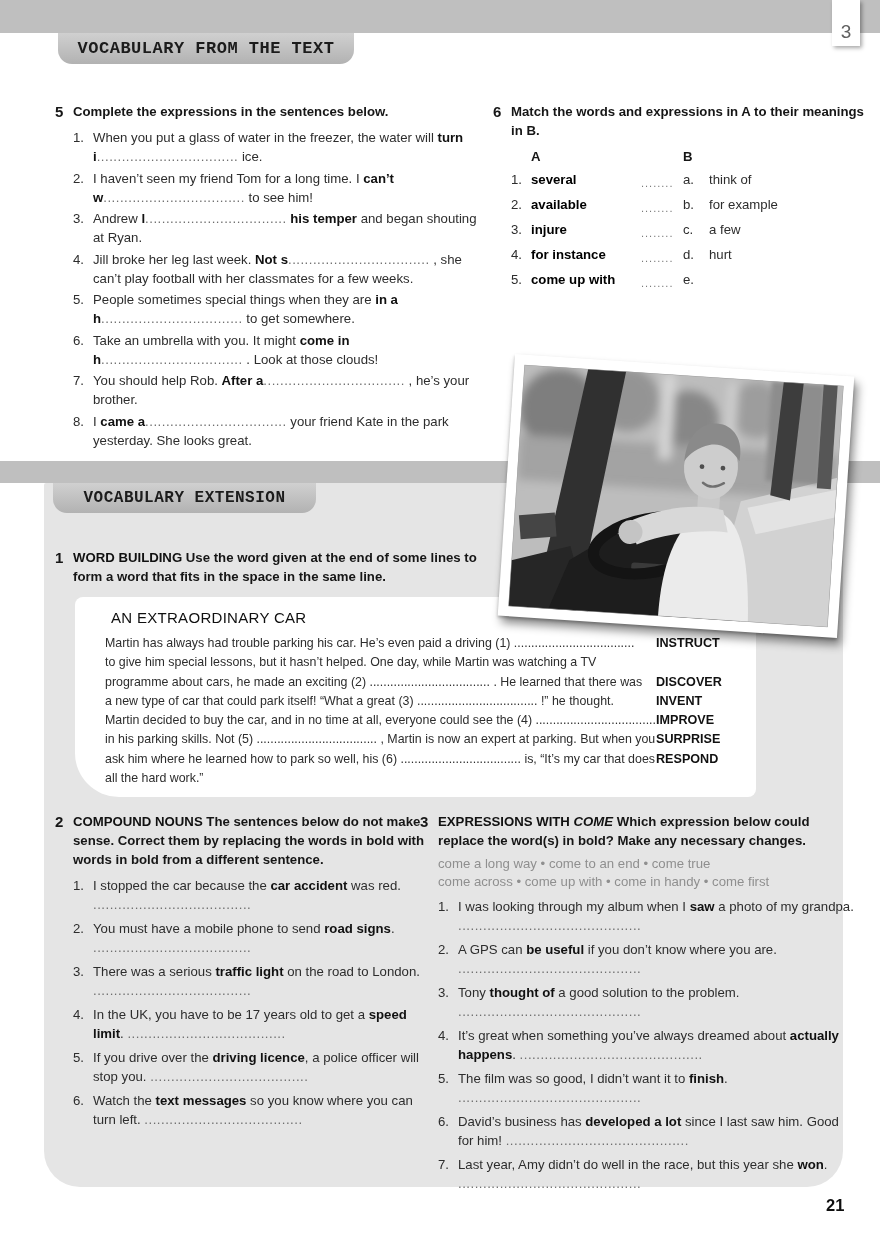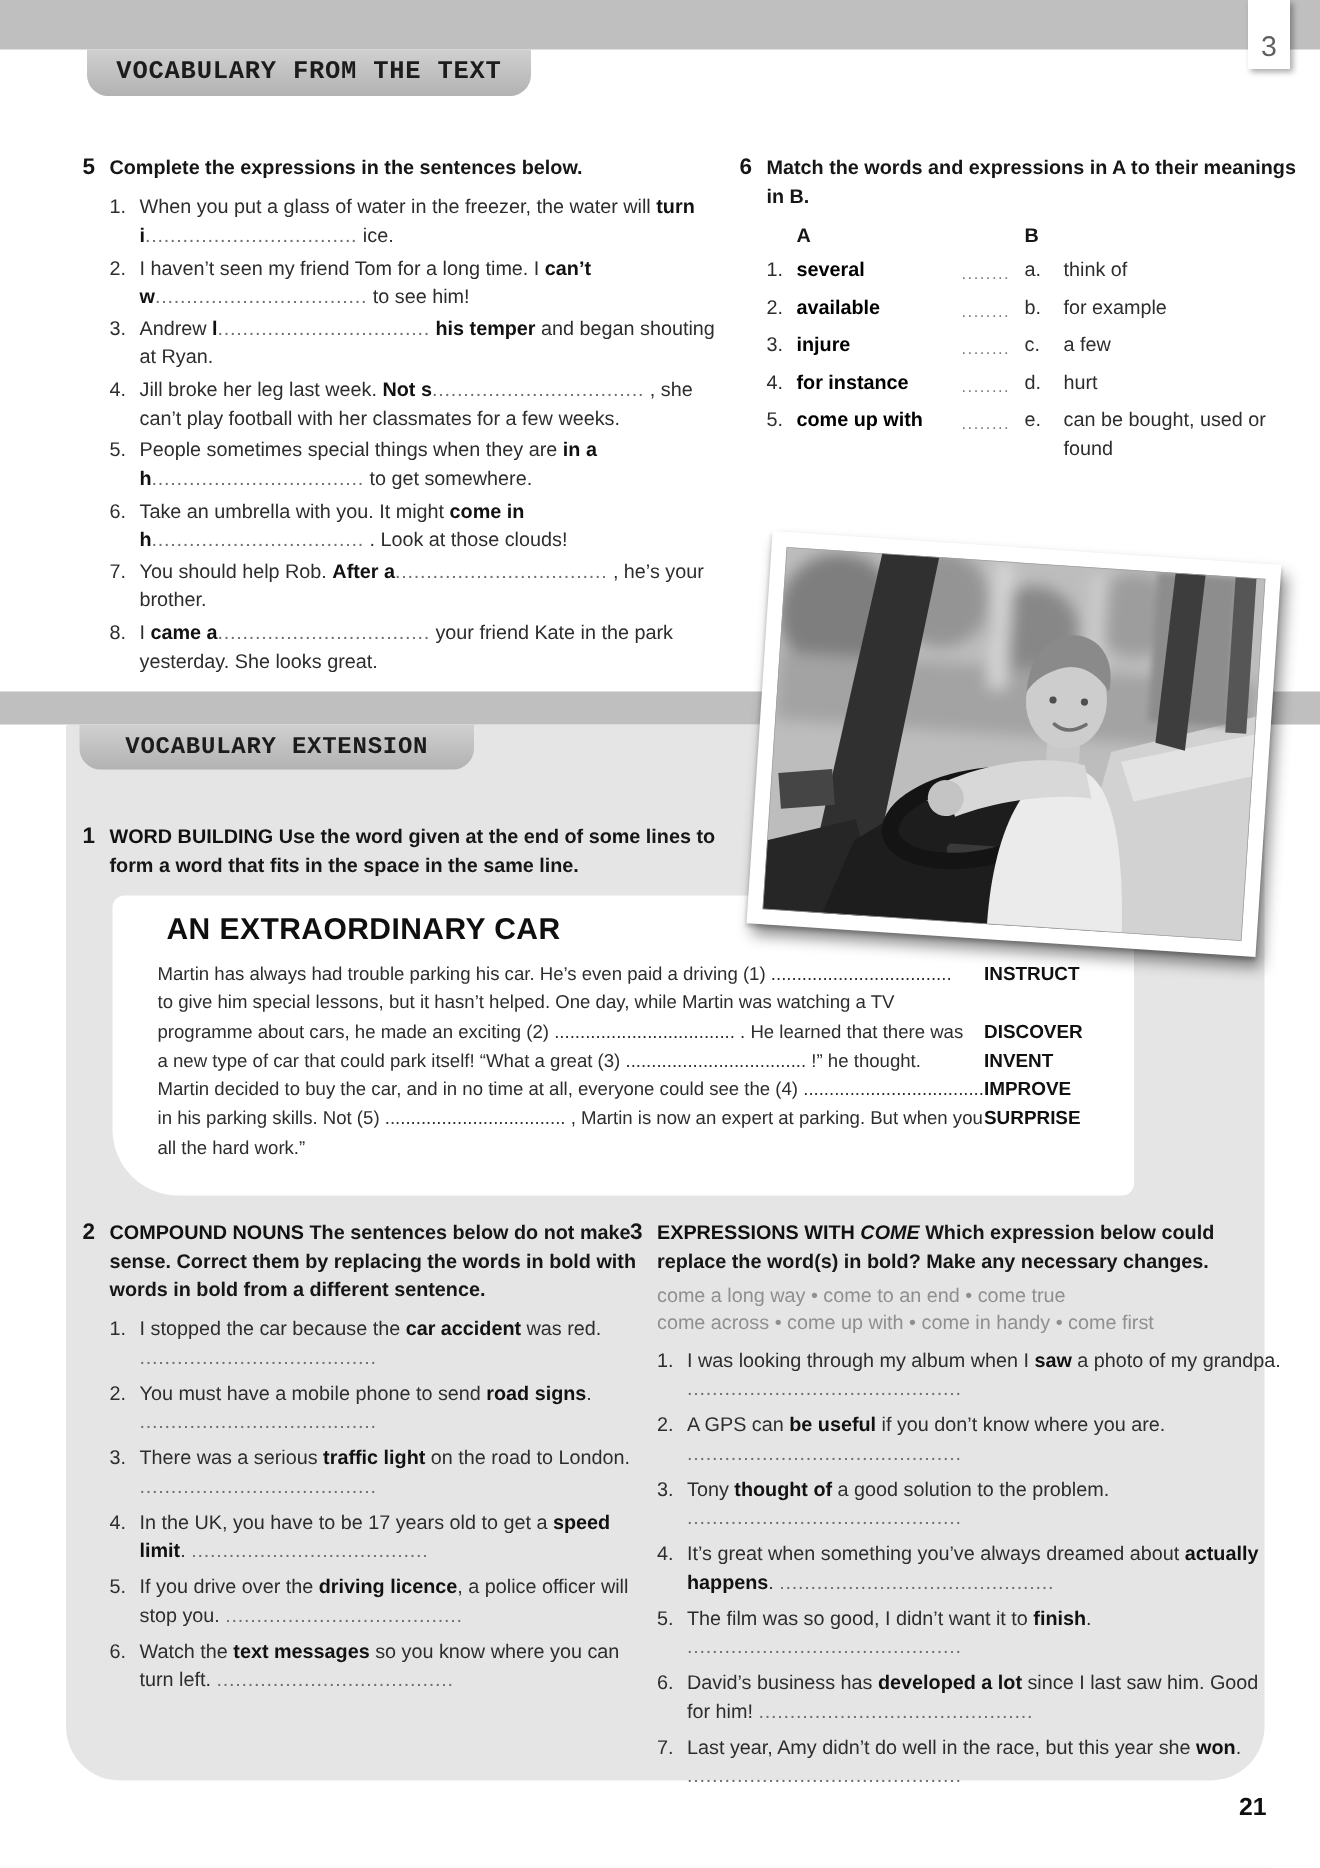--- a/index.html
+++ b/index.html
@@ -45,21 +45,21 @@
   .match-dots{color:#7a7a7a;font-size:11px;letter-spacing:1px;padding-top:3px;}
 
   .photo{position:absolute;left:506px;top:365px;width:320px;height:242px;background:#fff;
        padding:10px;transform:rotate(3.8deg);box-shadow:4px 7px 10px rgba(0,0,0,.45),0 2px 3px rgba(0,0,0,.25);z-index:6;}
   .photo svg{display:block;width:320px;height:242px;}
 
   #ex1-heading{left:55px;top:548px;width:448px;}
 
   .wordbox{position:absolute;left:75px;top:597px;width:681px;height:200px;background:#ffffff;
        border-radius:8px 4px 8px 44px;box-sizing:border-box;padding:10px 12px 10px 30px;z-index:2;}
-  .wordbox-title{font-weight:bold;font-size:20px;letter-spacing:.3px;color:#0f0f0f;margin:2px 0 8px 6px;}
+  .wordbox-title{font-weight:normal;font-size:15px;letter-spacing:.3px;color:#0f0f0f;margin:2px 0 8px 6px;}
   .box-line{display:flex;line-height:19.3px;font-size:12.4px;}
   .box-line-text{flex:1;white-space:nowrap;overflow:hidden;}
   .box-line-word{flex:none;width:88px;font-weight:bold;color:#111;font-size:12.6px;}
 
   #ex2{left:55px;top:812px;width:372px;}
   #ex3{left:420px;top:812px;width:434px;}
   #ex2 .item,#ex3 .item{margin-bottom:5px;}
   .wordbank{color:#8f8f8f;line-height:18px;margin:0;}
   .wordbank-block{margin:-2px 0 6px 0;}
 
@@ -167,21 +167,20 @@
             <span class="match-dots">........</span>
             <span>d.</span>
             <span>hurt</span>
           </div>
 
           <div class="match-row">
             <span>5.</span>
             <span class="match-word">come up with</span>
             <span class="match-dots">........</span>
             <span>e.</span>
-            <span>can be bought, used or found</span>
           </div>
         </div>
     </div>
   </div>
 
   <div class="photo">
     <svg viewBox="0 0 320 242">
       <defs>
         <filter id="blur1" x="-20%" y="-20%" width="140%" height="140%">
             <feGaussianBlur stdDeviation="5"></feGaussianBlur>
@@ -270,20 +269,24 @@
         <div class="box-line">
           <span class="box-line-text">Martin decided to buy the car, and in no time at all, everyone could see the (4) ...................................</span>
           <span class="box-line-word">IMPROVE</span>
         </div>
 
         <div class="box-line">
           <span class="box-line-text">in his parking skills. Not (5) ................................... , Martin is now an expert at parking. But when you</span>
           <span class="box-line-word">SURPRISE</span>
         </div>
 
+        <div class="box-line">
+          <span class="box-line-text">ask him where he learned how to park so well, his (6) ................................... is, “It’s my car that does</span>
+          <span class="box-line-word">RESPOND</span>
+        </div>
 
         <div class="box-line">
           <span class="box-line-text">all the hard work.”</span>
           <span class="box-line-word"></span>
         </div>
       </div>
   </div>
 
   <div class="exercise" id="ex2">
     <div class="ex-num">2</div>

